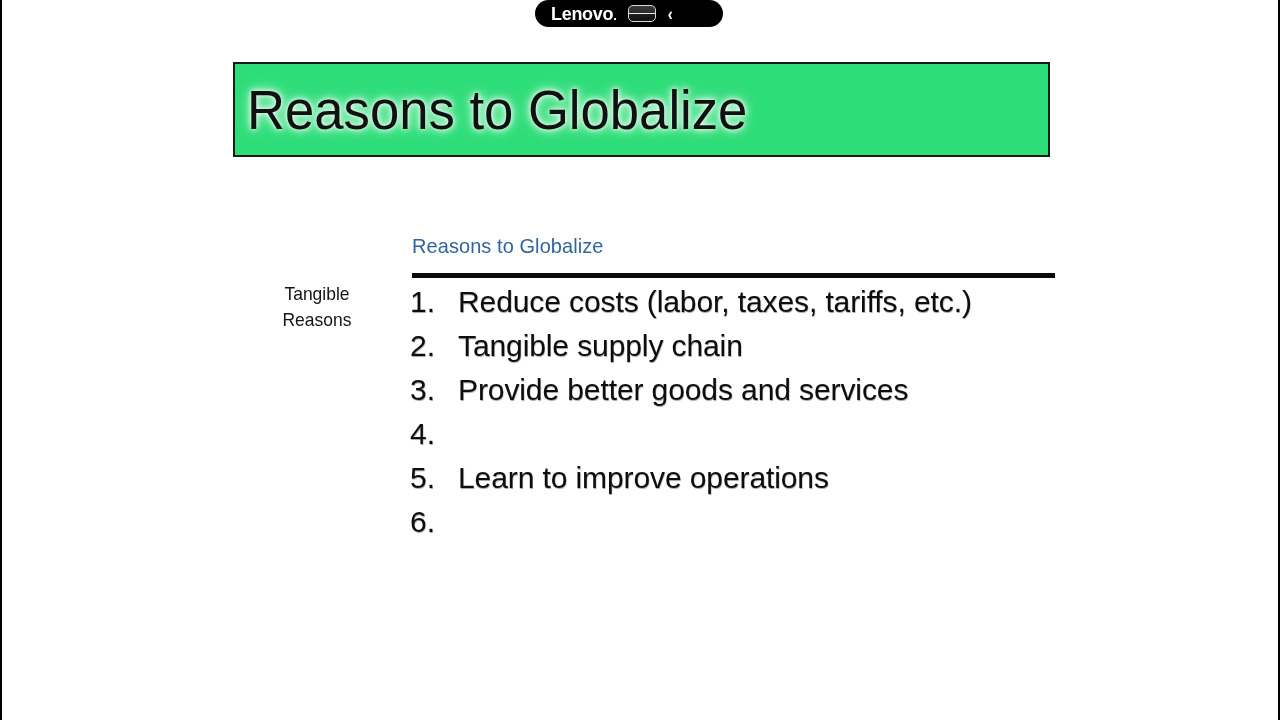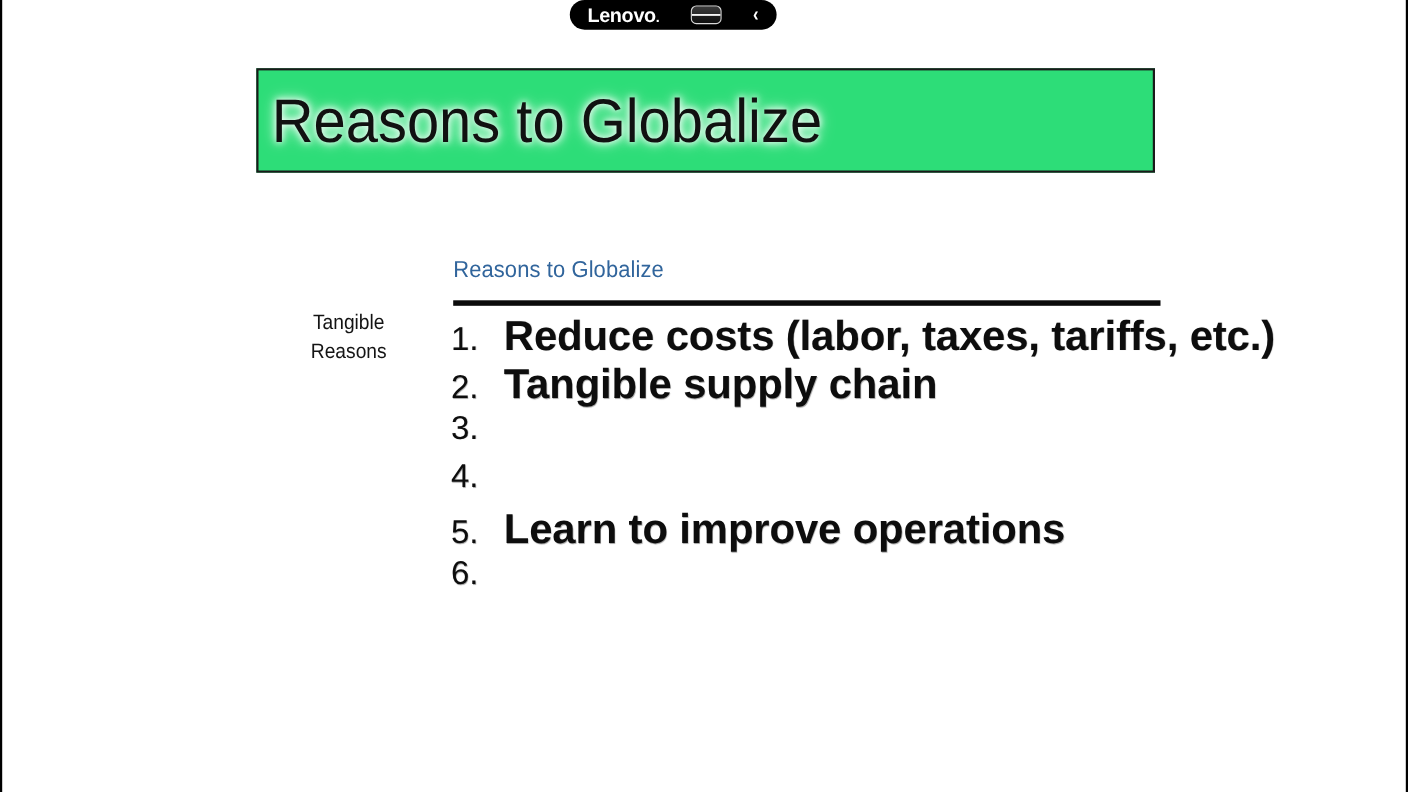--- a/index.html
+++ b/index.html
@@ -23,29 +23,29 @@
     background: #ffffff;
     box-sizing: border-box;
     border-left: 2px solid #000000;
     border-right: 2px solid #000000;
     overflow: hidden;
   }
 
   
   #lenovo-badge {
     position: absolute;
-    left: 516px;
+    left: 533px;
     top: 0px;
     width: 188px;
     height: 27px;
     background: #000000;
     border-radius: 14px;
     display: flex;
     align-items: center;
-    justify-content: space-between;
+    justify-content: flex-start;
     gap: 11px;
     box-sizing: border-box;
     padding: 0 16px;
   }
   .lenovo-wordmark {
     color: #ffffff;
     font-family: "Liberation Sans", sans-serif;
     font-size: 18px;
     font-weight: bold;
     letter-spacing: -0.3px;
@@ -168,22 +168,22 @@
     flex: none;
     font-family: "Liberation Sans", sans-serif;
     font-size: 30px;
     font-weight: 400;
     color: #0d0d0d;
     line-height: 1;
     text-shadow: 0.5px 0.5px 0.7px rgba(0,0,0,0.35);
   }
   .reason-text {
     font-family: "Liberation Sans", sans-serif;
-    font-size: 38px;
-    font-weight: 700;
+    font-size: 30px;
+    font-weight: 400;
     color: #0d0d0d;
     line-height: 1;
     letter-spacing: -0.1px;
     text-shadow: 0.5px 0.5px 0.7px rgba(0,0,0,0.35);
   }
 </style>
 </head>
 <body>
 
 <div id="slide-stage">
@@ -212,20 +212,21 @@
       <div class="reason-row">
         <span class="reason-num">1.</span>
         <span class="reason-text">Reduce costs (labor, taxes, tariffs, etc.)</span>
       </div>
       <div class="reason-row">
         <span class="reason-num">2.</span>
         <span class="reason-text">Tangible supply chain</span>
       </div>
       <div class="reason-row">
         <span class="reason-num">3.</span>
+        <span class="reason-text">Provide better goods and services</span>
       </div>
       <div class="reason-row">
         <span class="reason-num">4.</span>
       </div>
       <div class="reason-row">
         <span class="reason-num">5.</span>
         <span class="reason-text">Learn to improve operations</span>
       </div>
       <div class="reason-row">
         <span class="reason-num">6.</span>

